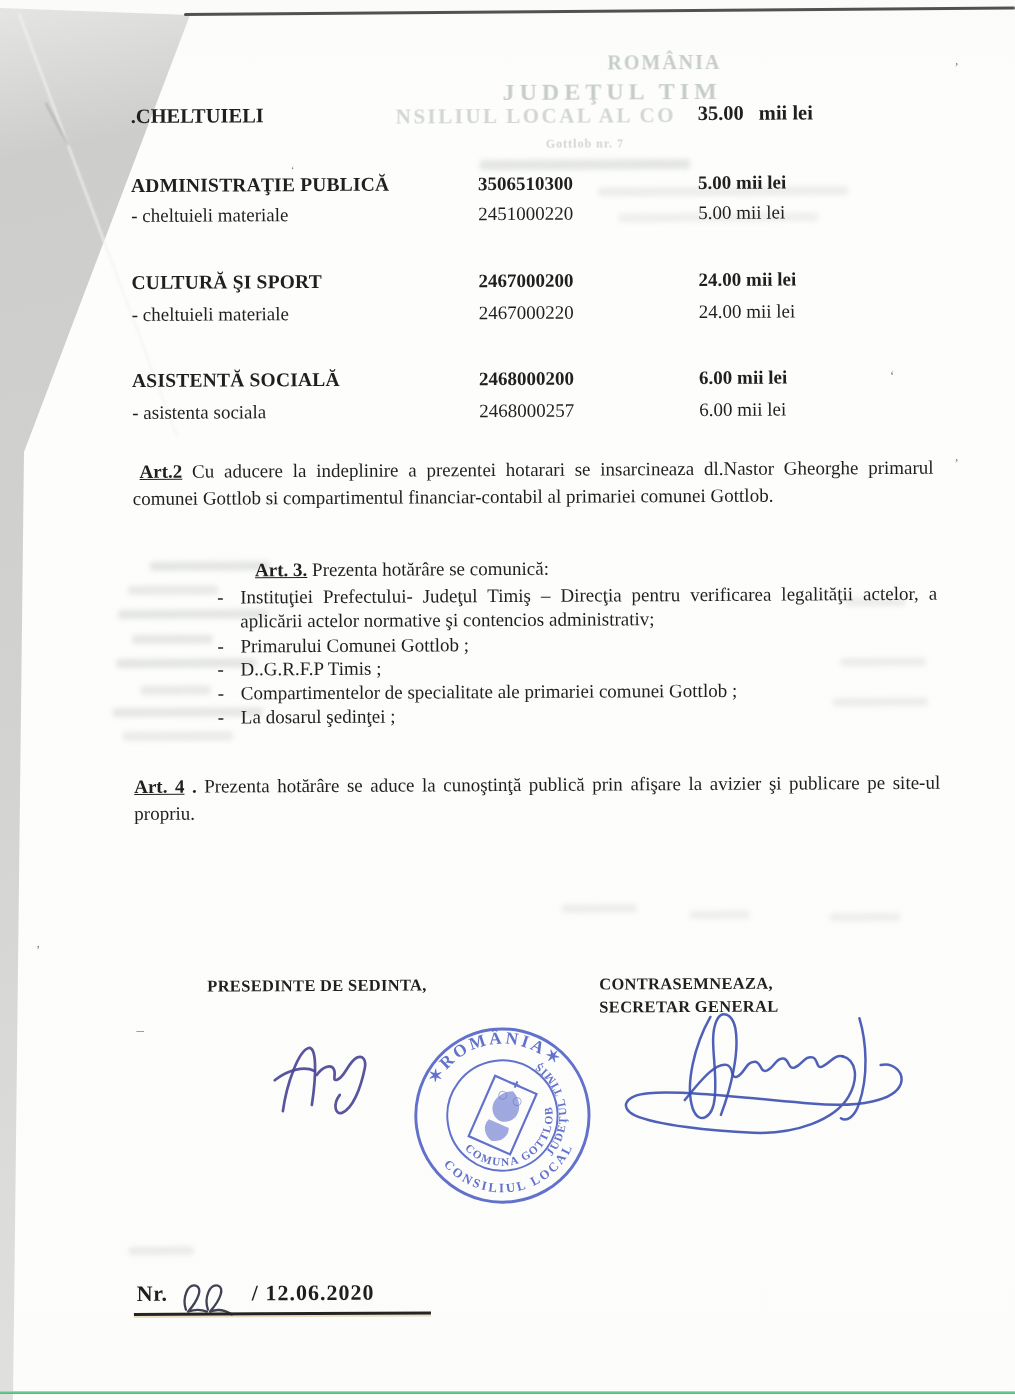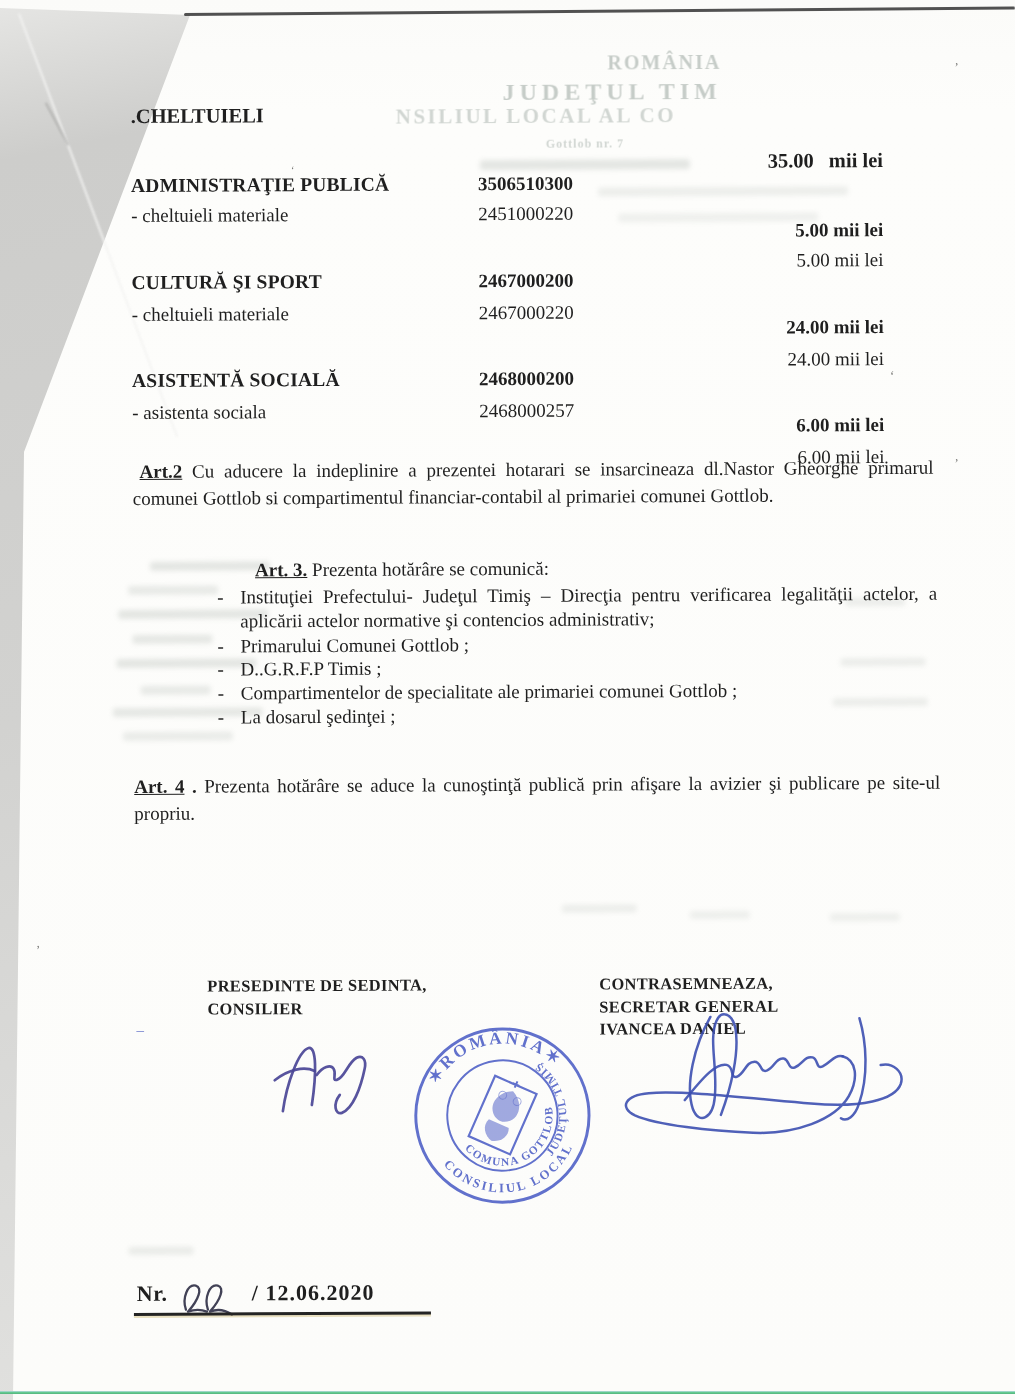--- a/index.html
+++ b/index.html
@@ -27,21 +27,21 @@
   .bt2{left:505px;top:79px;font-size:24px;letter-spacing:5px;}
   .bt3{left:398px;top:104px;font-size:21px;letter-spacing:2.5px;opacity:.5;}
   .bt4{left:548px;top:137px;font-size:12px;letter-spacing:1px;opacity:.5;}
   .smudge{position:absolute;background:#8d978f;filter:blur(2.4px);border-radius:3px;opacity:.22;}
   .speck{position:absolute;color:#5a5a58;font-size:13px;opacity:.8;}
 
   
   .brow{position:absolute;left:0;width:1015px;height:26px;font-size:19px;}
   .brow .label{position:absolute;left:133px;white-space:nowrap;}
   .brow .code{position:absolute;left:480px;white-space:nowrap;}
-  .brow .amt{position:absolute;left:700px;width:185px;text-align:right;white-space:nowrap;margin-top:48px;}
+  .brow .amt{position:absolute;left:700px;width:185px;white-space:nowrap;}
   .b{font-weight:bold;}
   .hdr{font-size:20.5px;}
   .ttl{font-size:19.5px;letter-spacing:.2px;}
   .unit-gap{margin-left:15px;}
 
   .para{position:absolute;font-size:19px;line-height:27px;text-align:justify;}
   .artlbl{font-weight:bold;text-decoration:underline;}
   .art3-head{position:absolute;left:255px;top:558px;font-size:19px;}
   .art3-item{position:absolute;left:240px;font-size:19px;line-height:24px;}
   .dash{position:absolute;left:-23px;}
@@ -179,26 +179,24 @@
     <div class="art3-item" style="top:704px;">
       <span class="dash">-</span><span>La dosarul şedinţei ;</span>
     </div>
 
     <div class="para" style="left:133px;top:771px;width:806px;">
       <span class="artlbl">Art. 4</span><span class="b"> . </span><span>Prezenta hotărâre se aduce la cunoştinţă publică prin afişare la avizier şi publicare pe site-ul propriu.</span>
     </div>
 
     <div class="sigcol left">
       <div>PRESEDINTE DE SEDINTA,</div>
-      <div>CONSILIER</div>
     </div>
     <div class="sigcol right">
       <div>CONTRASEMNEAZA,</div>
       <div>SECRETAR GENERAL</div>
-      <div>IVANCEA DANIEL</div>
     </div>
 
     <svg id="sig-left" class="sig-svg" width="130" height="92" viewBox="0 0 130 92">
       <path d="M18,78 C22,50 34,18 44,15 C52,13 52,40 47,72"></path>
       <path d="M10,47 C24,36 40,33 50,38"></path>
       <path d="M52,42 C58,34 66,31 69,36 C72,41 67,48 72,47 C80,45 83,30 92,25 C98,22 102,27 100,36 C96,55 88,76 77,80 C70,82 68,71 75,62"></path>
     </svg>
     <svg id="sig-right" class="sig-svg" width="300" height="150" viewBox="0 0 300 150">
       <path d="M96,12 C80,40 70,80 78,104 C84,120 98,114 100,92 C103,62 94,34 102,16 C107,5 118,8 121,24 C125,48 116,84 106,110"></path>
       <path d="M70,95 C90,70 102,58 112,60 C120,62 115,74 122,72 C130,69 131,57 140,57 C147,57 145,68 152,66 C160,63 161,53 169,54 C175,55 173,65 180,63 C188,60 190,51 198,53 C204,55 201,65 208,62 C216,58 220,50 228,52"></path>

